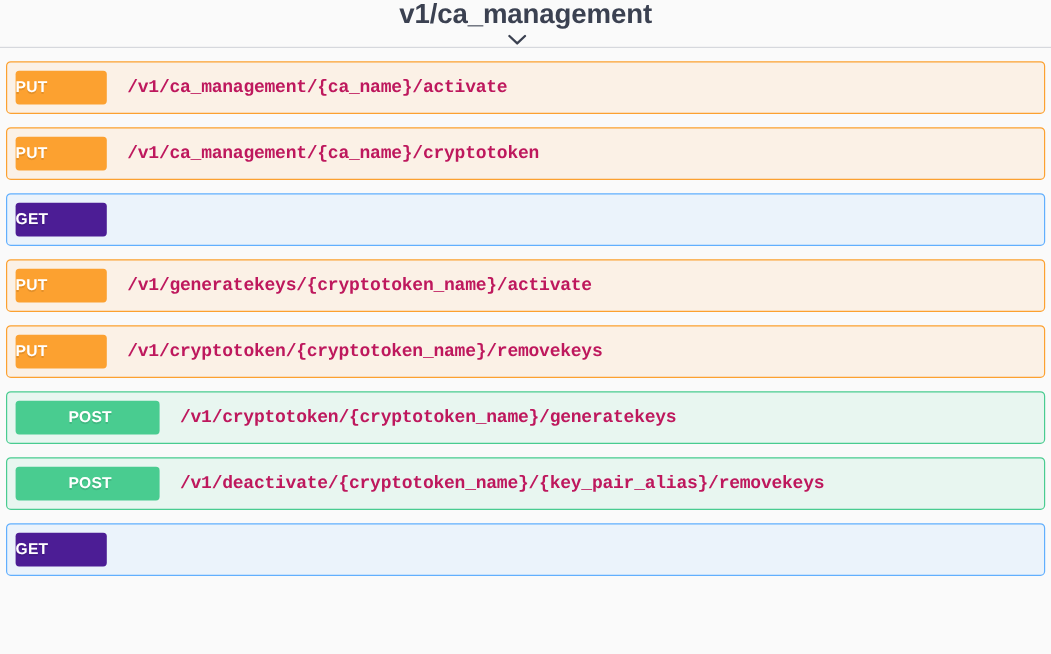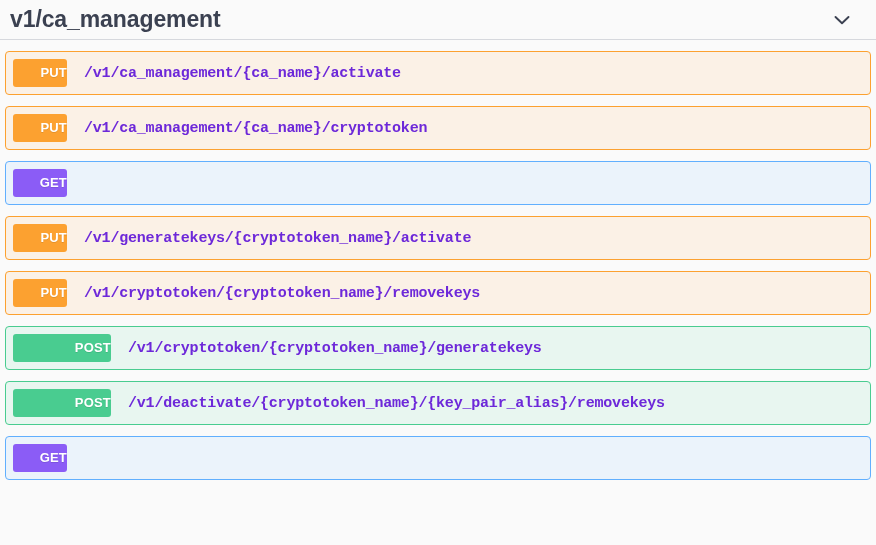--- a/index.html
+++ b/index.html
@@ -27,20 +27,21 @@
   .opblock-tag {
     display: flex;
     align-items: center;
     justify-content: space-between;
     box-sizing: border-box;
     padding: 0 10px 0 10px;
     height: 40px;
     border-bottom: 1px solid #d6d8dd;
     cursor: pointer;
     background: #fafafa;
+    flex-direction: column;
   }
   .opblock-tag-title {
     font-family: "Liberation Sans", sans-serif;
     font-size: 23px;
     font-weight: bold;
     color: #3b4151;
     letter-spacing: -0.1px;
     line-height: 1;
     white-space: nowrap;
   }
@@ -66,57 +67,57 @@
     border-radius: 4px;
     border-width: 1px;
     border-style: solid;
     height: 44px;
     cursor: pointer;
   }
   .opblock:first-child { margin-top: 11px; }
 
   .opblock-summary-method {
     flex: none;
-    width: 54px;
+    width: 76px;
     height: 28px;
     line-height: 28px;
-    text-align: right;
+    text-align: left;
     border-radius: 3px;
     font-family: "Liberation Sans", sans-serif;
     font-size: 13px;
     font-weight: bold;
     color: #fff;
     margin-left: 7px;
     letter-spacing: 0.2px;
     text-shadow: 0 1px 0 rgba(0,0,0,0.10);
   }
   .opblock-summary-path {
     font-family: "Liberation Mono", "DejaVu Sans Mono", monospace;
     font-size: 15px;
     font-weight: bold;
-    color: #6d28d9;
+    color: #be185d;
     margin-left: 17px;
     white-space: nowrap;
     overflow: hidden;
     text-overflow: ellipsis;
     letter-spacing: -0.2px;
   }
 
   
   .opblock.method-put {
     background: #fbf1e6;
     border-color: #fca130;
   }
   .opblock.method-put .opblock-summary-method { background: #fca130; }
 
   .opblock.method-get {
     background: #ebf3fb;
     border-color: #61affe;
   }
-  .opblock.method-get .opblock-summary-method { background: #8b5cf6; }
+  .opblock.method-get .opblock-summary-method { background: #4c1d95; }
 
   .opblock.method-post {
     background: #e8f6f0;
     border-color: #49cc90;
   }
   .opblock.method-post .opblock-summary-method { background: #49cc90; padding-left: 44px; }
 </style>
 </head>
 <body>
 

